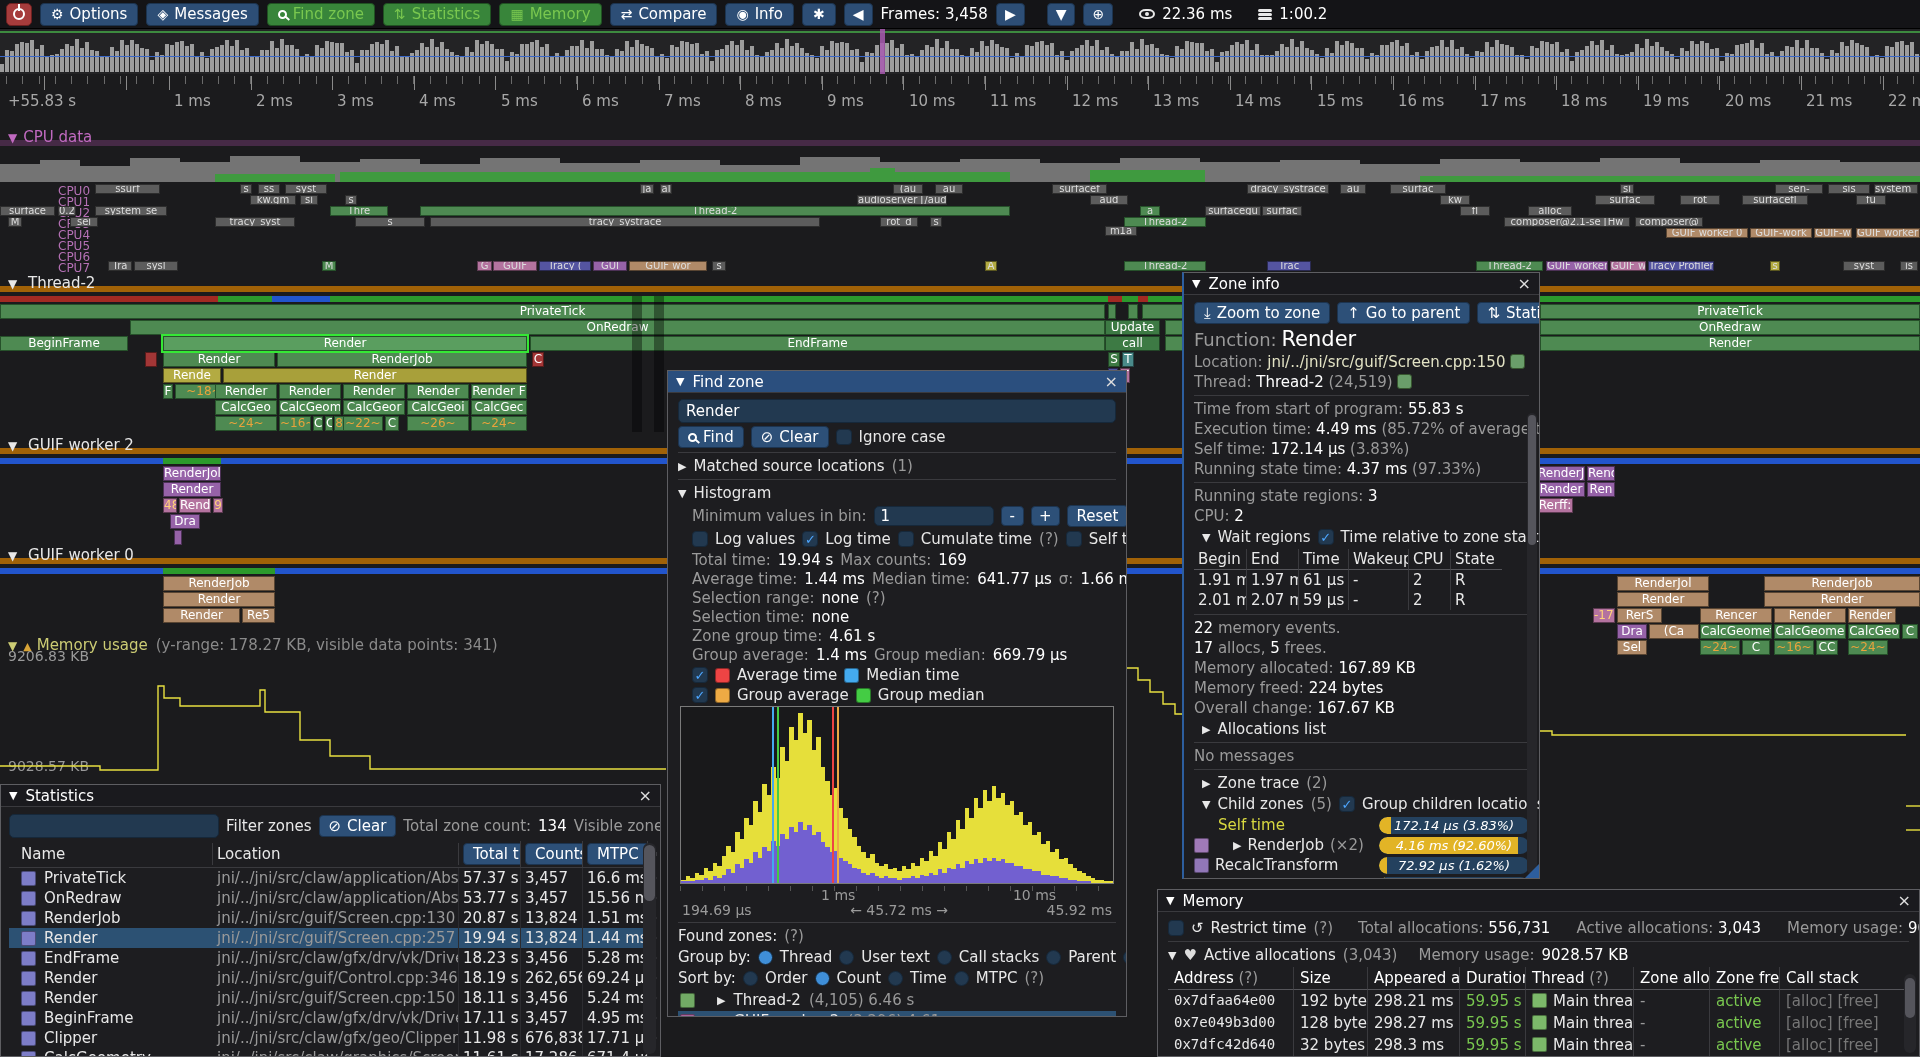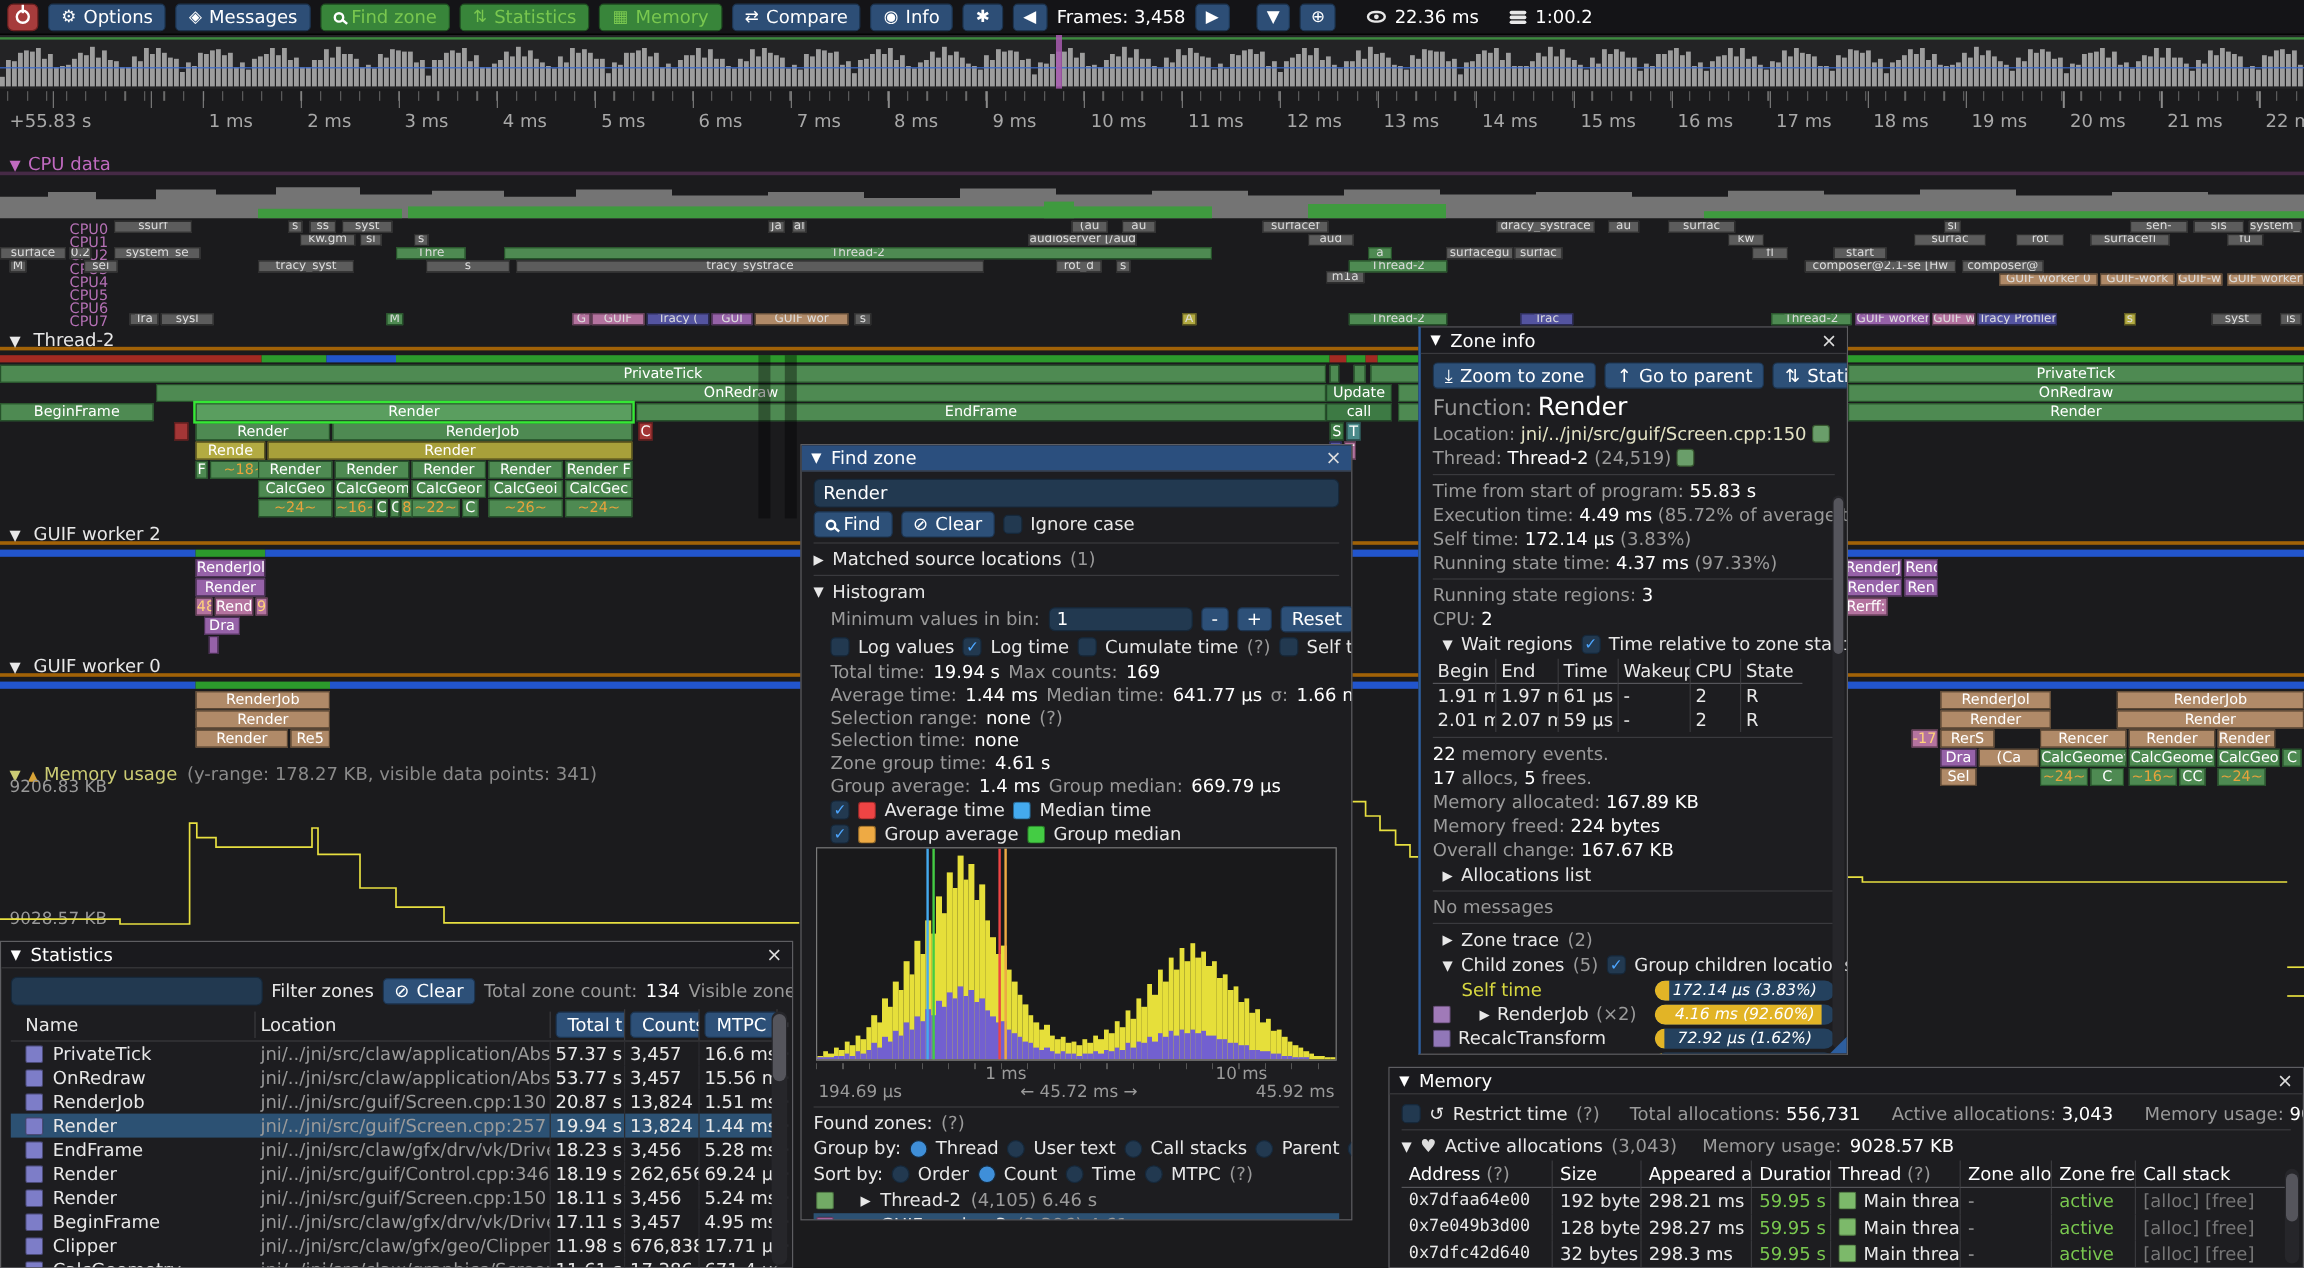--- a/index.html
+++ b/index.html
@@ -44,21 +44,21 @@
   .rlabel { position:absolute; top:0; font-size:15px; color:#a8a8a8; white-space:nowrap; }
 
   
   #frameband { position:absolute; left:0; top:109px; width:1920px; height:17px; border-bottom:1px solid #2c2c2e;}
   .fline { position:absolute; top:8px; height:1px; background:#8a8a8a; }
   .ftext { position:absolute; top:0; font-size:15px; color:#d8d8d8; white-space:nowrap; }
   .ftick { position:absolute; top:2px; width:2px; height:12px; background:#cfcfcf; }
 
   
   .sechead { position:absolute; left:0; width:1920px; height:18px; font-size:15px; white-space:nowrap;
-             border-bottom:3px solid #a16207; padding-left:8px; }
+             border-bottom:6px solid #a16207; padding-left:8px; }
   .sechead .tri { margin-right:6px; font-size:12px; }
   #cpu-head { color:#c06ac0; border-bottom-color:#462a46; }
   .thread-head { color:#e8e8e8; }
   #mem-head { color:#cccc74; border-bottom:none; width:700px; }
   #mem-head .note { color:#8a8a8a; margin-left:8px; }
   #mem-head .warn { color:#d8a437; font-size:11px; margin-right:5px;}
 
   
   .cpulabel { position:absolute; font-size:12px; color:#b470b4; left:58px; }
   .z { position:absolute; height:15px; border:1px solid rgba(0,0,0,.55); font-size:12px; line-height:13px;
@@ -701,21 +701,21 @@
       <div class="z zc-g zc10" style="left: 0px; top: 206px; width: 55px;">surface</div>
       <div class="z zc-g zc10" style="left: 58px; top: 206px; width: 18px;">0.2g</div>
       <div class="z zc-g zc10" style="left: 95px; top: 206px; width: 72px;">system_se</div>
       <div class="z zc-green zc10" style="left: 330px; top: 206px; width: 58px;">Thre</div>
       <div class="z zc-green zc10" style="left: 420px; top: 206px; width: 590px;">Thread-2</div>
       <div class="z zc-g zc10" style="left: 1105px; top: 206px; width: 32px; margin-top: 20px;">m1a</div>
       <div class="z zc-green zc10" style="left: 1140px; top: 206px; width: 20px;">a</div>
       <div class="z zc-g zc10" style="left: 1205px; top: 206px; width: 56px;">surfacegu</div>
       <div class="z zc-g zc10" style="left: 1262px; top: 206px; width: 40px;">surfac</div>
       <div class="z zc-g zc10" style="left: 1460px; top: 206px; width: 30px;">fl</div>
-      <div class="z zc-g zc10" style="left: 1528px; top: 206px; width: 44px;">start</div>
+      <div class="z zc-g zc10" style="left: 1528px; top: 206px; width: 44px;">alloc</div>
       <div class="cpulabel" style="top: 217px;">CPU3</div>
       <div class="z zc-g zc10" style="left: 8px; top: 217px; width: 14px;">M</div>
       <div class="z zc-g zc10" style="left: 70px; top: 217px; width: 28px;">sei</div>
       <div class="z zc-g zc10" style="left: 215px; top: 217px; width: 80px;">tracy_syst</div>
       <div class="z zc-g zc10" style="left: 355px; top: 217px; width: 70px;">s</div>
       <div class="z zc-g zc10" style="left: 430px; top: 217px; width: 390px;">tracy_systrace</div>
       <div class="z zc-g zc10" style="left: 880px; top: 217px; width: 38px;">rot_d</div>
       <div class="z zc-g zc10" style="left: 930px; top: 217px; width: 12px;">s</div>
       <div class="z zc-green zc10" style="left: 1124px; top: 217px; width: 82px;">Thread-2</div>
       <div class="z zc-g zc10" style="left: 1504px; top: 217px; width: 126px;">composer@2.1-se [Hw</div>

